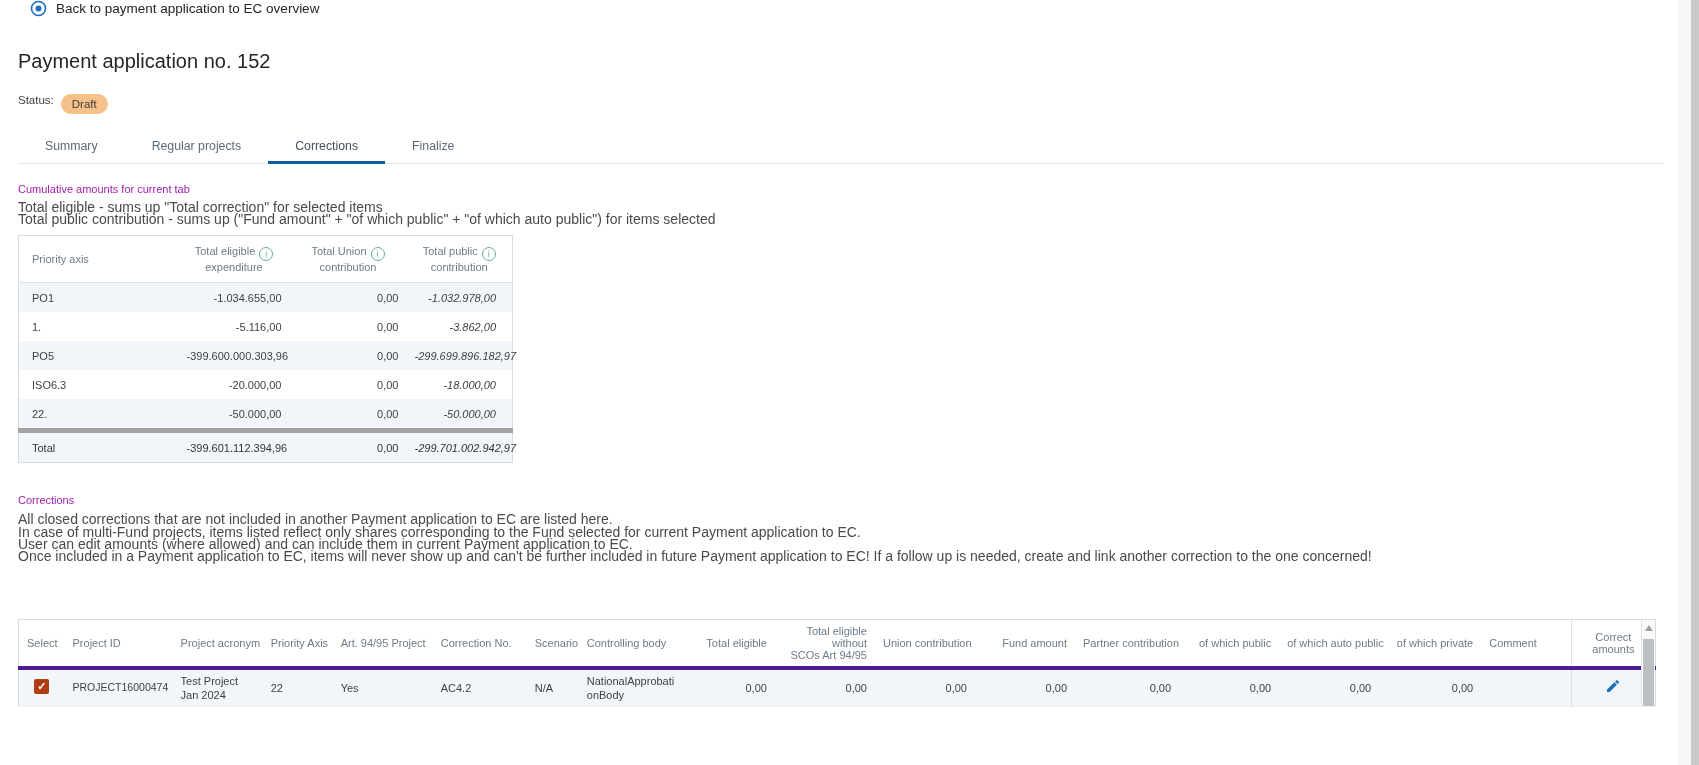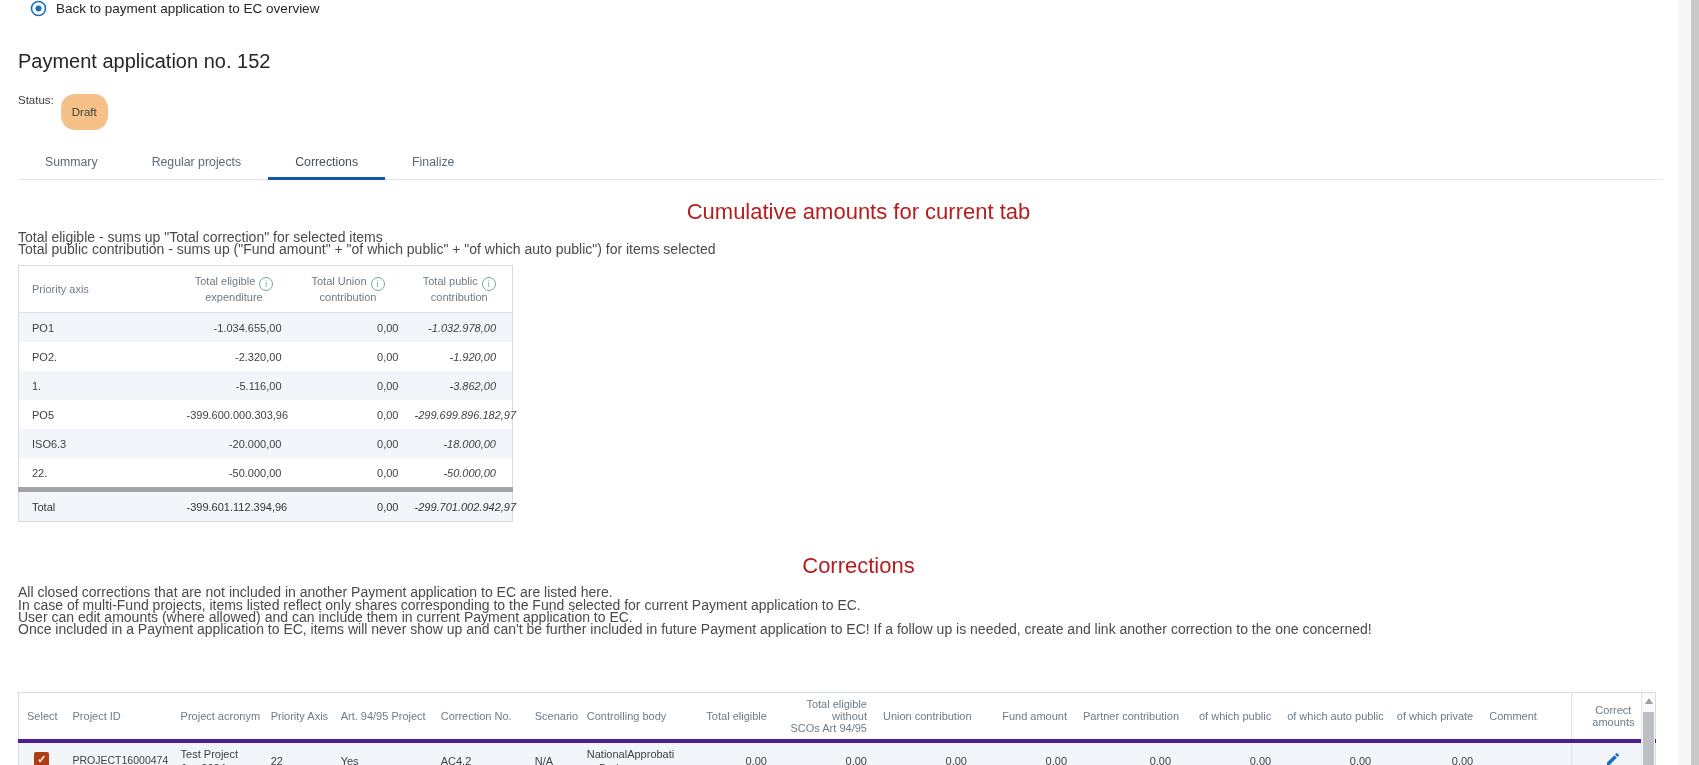--- a/index.html
+++ b/index.html
@@ -7,30 +7,30 @@
   .page{position:relative;width:1699px;height:765px;overflow:hidden;background:#fff;color:#404040;}
   .content{padding-left:18px;}
 
   
   .back-link{display:inline-flex;align-items:center;gap:9px;color:#262626;font-size:13.5px;cursor:pointer;margin-left:12px;}
   .back-icon{width:17px;height:17px;color:var(--accent,#1a6fc0);display:inline-block;}
 
   
   .page-title{margin-top:29px;font-size:20px;font-weight:400;color:#262626;}
   .status-row{margin-top:21px;display:flex;align-items:flex-start;gap:7px;font-size:11.5px;color:#3d3d3d;}
-  .status-badge{background:var(--badge,#f5c189);color:#3d3d3d;font-size:11.5px;padding:12px 11px;border-radius:14px;}
+  .status-badge{background:var(--badge,#f5c189);color:#3d3d3d;font-size:11.5px;padding:4px 11px;border-radius:14px;}
 
   
   .tabs{margin-top:16px;display:flex;border-bottom:1px solid #e3e6ea;width:1645px;}
   .tab{padding:9px 27px 10px;font-size:12.3px;color:#5c6a78;position:relative;cursor:pointer;white-space:nowrap;}
   .tab.active{color:#43505c;}
   .tab.active::after{content:"";position:absolute;left:0;right:0;bottom:-1px;height:3px;background:var(--underline,#0d5ba6);}
 
   
-  .section-heading{font-size:22px;font-weight:400;color:#b91c1c;text-align:center;}
+  .section-heading{font-size:11px;font-weight:400;color:#a21caf;}
   .h-cumulative{margin-top:19px;}
   .h-corrections{margin-top:31px;}
   .note{font-size:14px;line-height:12.2px;color:#4a4a4a;}
   .notes-cumulative{margin-top:6px;}
   .notes-corrections{margin-top:7px;}
   .notes-corrections .note{line-height:12.3px;}
 
   
   table{border-collapse:collapse;table-layout:fixed;}
   .cum-table{width:494px;border:1px solid #d8dce1;margin-top:10px;font-size:11px;}
@@ -138,26 +138,20 @@
             <span class="h2line">contribution</span>
           </th>
         </tr>
       </thead>
       <tbody>
         <tr>
           <td class="axis">PO1</td>
           <td class="num">-1.034.655,00</td>
           <td class="num">0,00</td>
           <td class="num last">-1.032.978,00</td>
-        </tr>
-        <tr>
-          <td class="axis">PO2.</td>
-          <td class="num">-2.320,00</td>
-          <td class="num">0,00</td>
-          <td class="num last">-1.920,00</td>
         </tr>
         <tr>
           <td class="axis">1.</td>
           <td class="num">-5.116,00</td>
           <td class="num">0,00</td>
           <td class="num last">-3.862,00</td>
         </tr>
         <tr>
           <td class="axis">PO5</td>
           <td class="num">-399.600.000.303,96</td>

